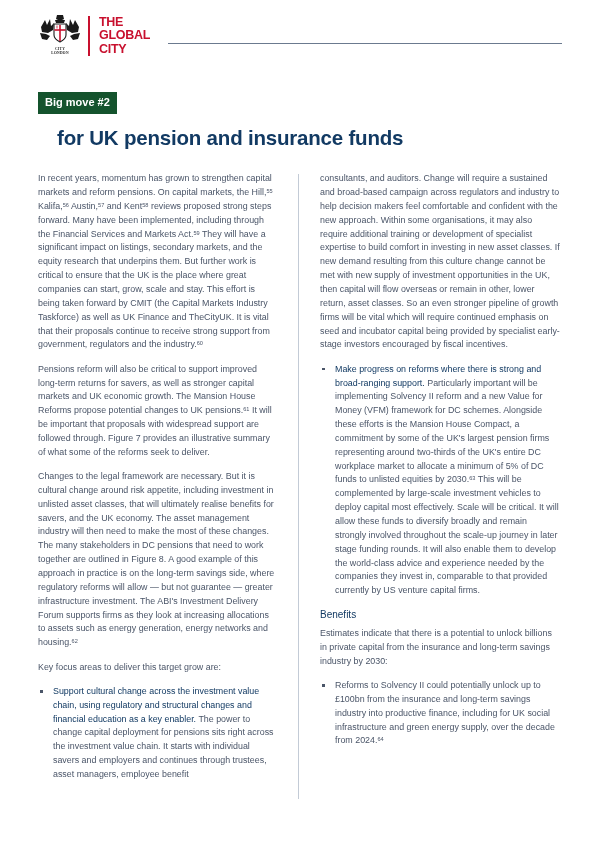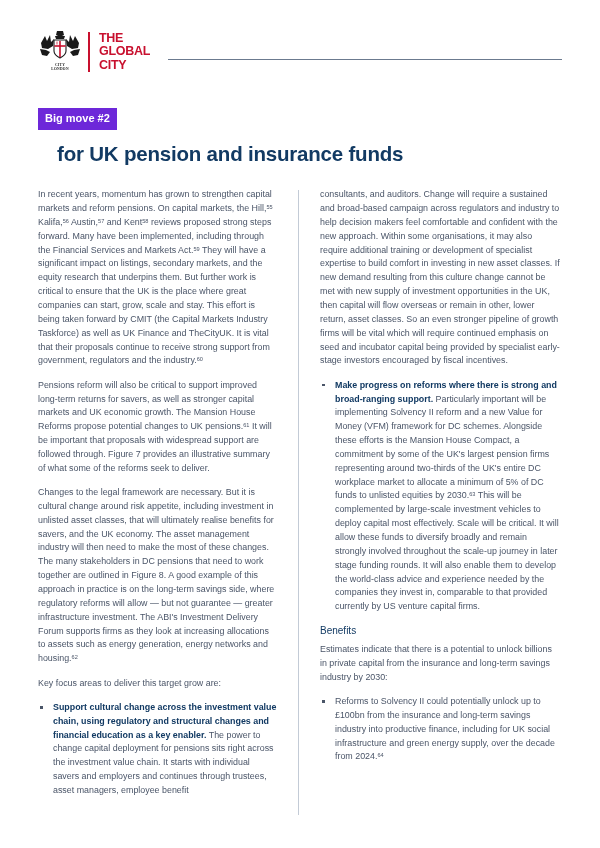--- a/index.html
+++ b/index.html
@@ -10,21 +10,21 @@
     background: #ffffff;
     font-family: "Liberation Sans", sans-serif;
     color: #4a5568;
     overflow: hidden;
   }
 
   .page {
     position: relative;
     width: 600px;
     height: 848px;
-    padding: 28px 38px 0 38px;
+    padding: 12px 38px 0 38px;
   }
 
   
   .masthead {
     display: flex;
     align-items: center;
     height: 48px;
     margin-bottom: 4px;
   }
   .crest {
@@ -64,21 +64,21 @@
     flex: 1 1 auto;
     height: 0;
     border-top: 1px solid #6b7a8f;
     margin-left: 18px;
     margin-top: 14px;
   }
 
   
   .badge {
     display: inline-block;
-    background: #6d28d9;
+    background: #14532d;
     color: #ffffff;
     font-weight: bold;
     font-size: 11px;
     line-height: 1;
     padding: 5px 7px 6px 7px;
     margin-top: 28px;
   }
   h1.title {
     font-size: 20.5px;
     line-height: 1.28;
@@ -113,21 +113,21 @@
     line-height: 1.555;
     margin: 0 0 10.5px 0;
     color: #4a5568;
     text-align: left;
   }
   sup {
     font-size: 5.6px;
     line-height: 0;
     vertical-align: 0.38em;
   }
-  .lead-in { font-weight: bold; color: #123a63; }
+  .lead-in { font-weight: normal; color: #123a63; }
 
   ul.bullets {
     list-style: none;
     margin: 0;
     padding: 0;
   }
   ul.bullets > li {
     position: relative;
     padding-left: 15px;
     margin-bottom: 10px;

